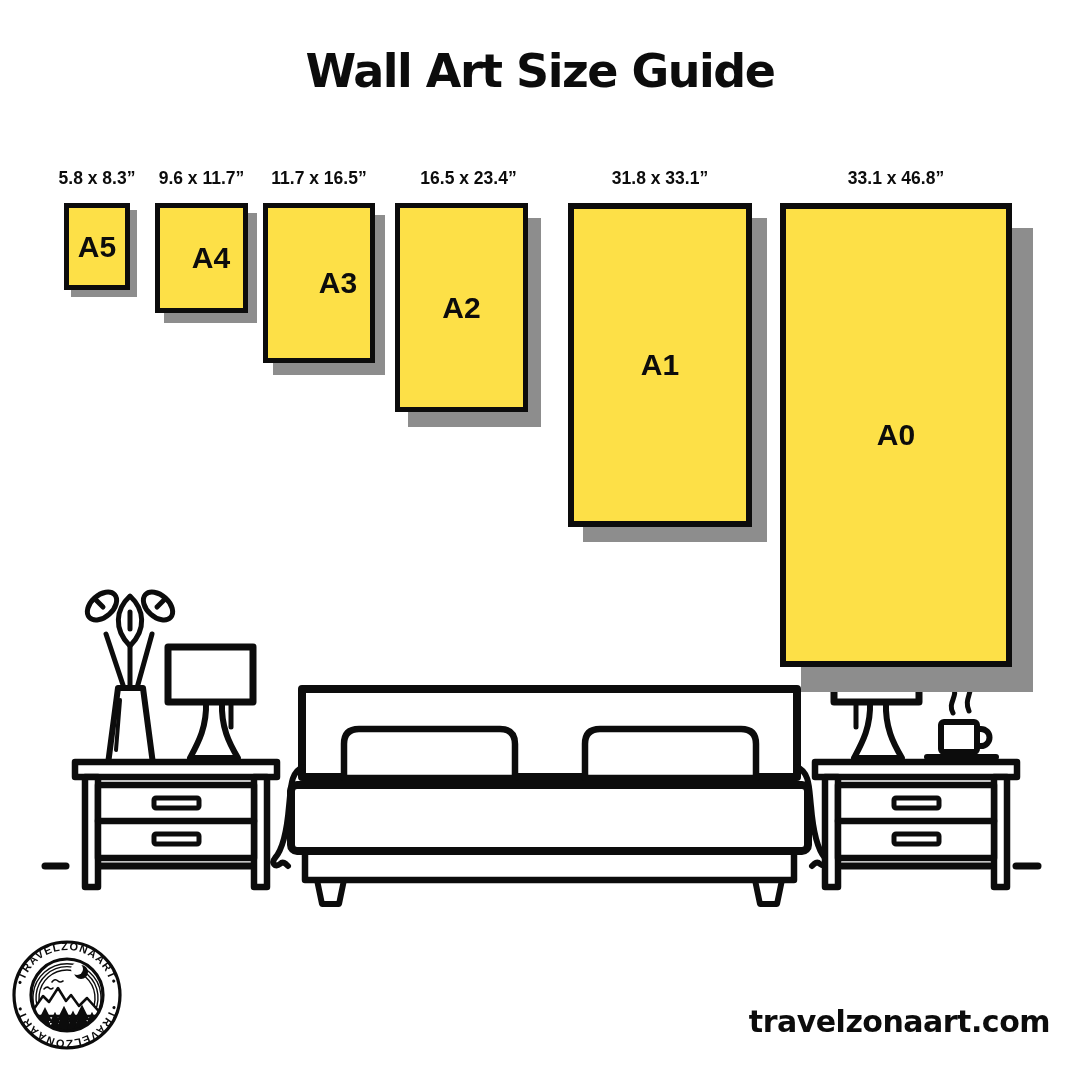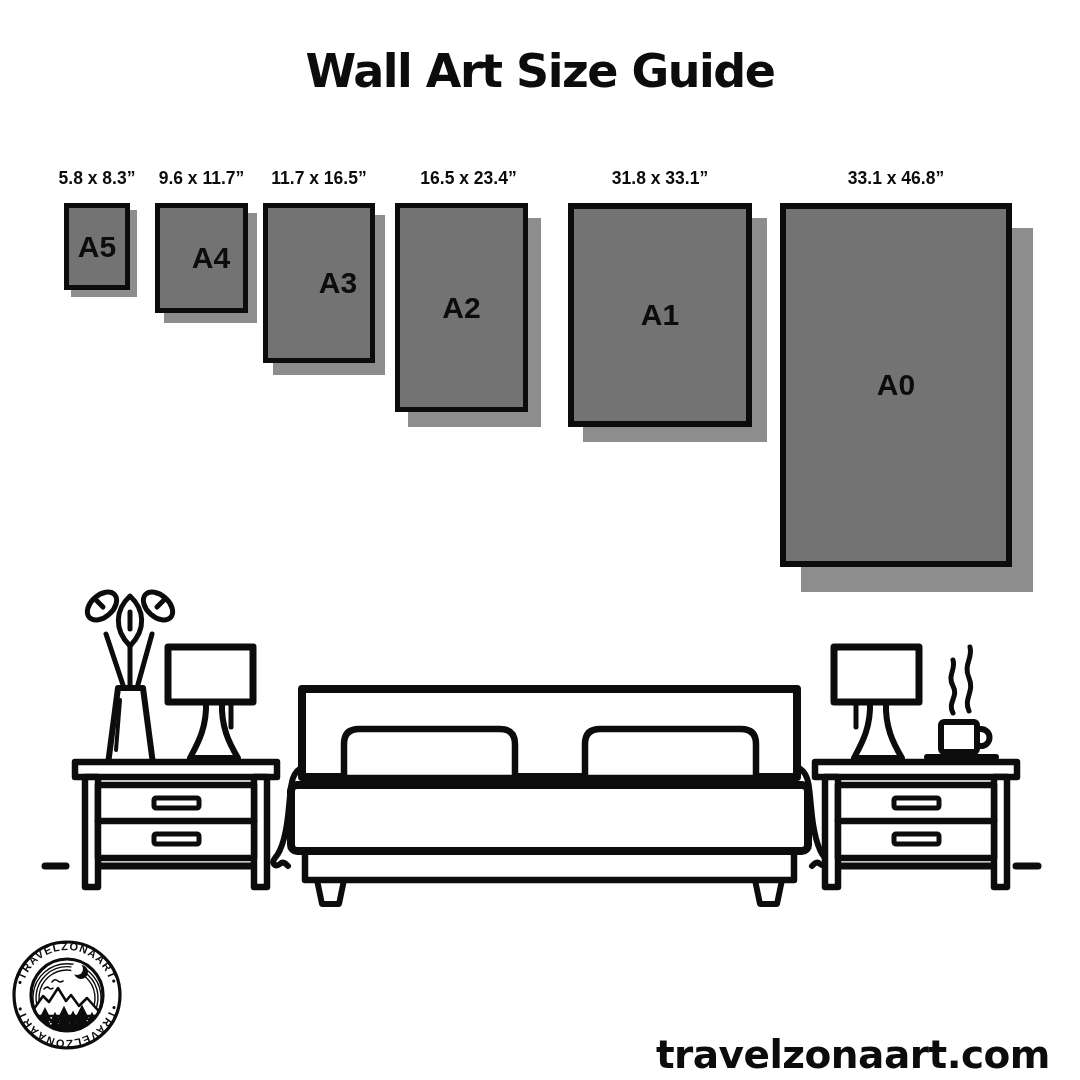--- a/index.html
+++ b/index.html
@@ -24,21 +24,21 @@
     font-family:"DejaVu Sans","Liberation Sans",sans-serif;
     font-size:46px;
     font-weight:bold;
     letter-spacing:-1.5px;
     color:var(--ink);
     margin:0;
   }
   .size-card{
     position:absolute;
     box-sizing:border-box;
-    background:#737373;
+    background:#fde047;
     border-style:solid;
     border-color:var(--ink);
     display:flex;
     align-items:center;
     justify-content:center;
   }
   .size-card .size-label{
     font-family:"Liberation Sans",sans-serif;
     font-size:30px;
     font-weight:bold;
@@ -55,25 +55,24 @@
     font-size:17.5px;
     font-weight:bold;
     color:var(--ink);
     line-height:24px;
   }
   .website-url{
     position:absolute;
     right:30px;
     top:1004px;
     font-family:"DejaVu Sans","Liberation Sans",sans-serif;
-    font-size:39px;
+    font-size:30px;
     font-weight:bold;
     letter-spacing:-0.5px;
     color:var(--ink);
-    margin-top:28px;
   }
   svg.scene{
     position:absolute;
     left:0;top:0;
     width:1080px;height:1080px;
     color:var(--ink);
   }
   .logo-arc-text{
     font-family:"Liberation Sans",sans-serif;
     font-size:11px;
@@ -222,24 +221,24 @@
       </div>
       <div class="dims-label" style="left: 209px;">11.7 x 16.5”</div>
       <div class="size-card" style="left: 263px; top: 203px; width: 112px; height: 160px; border-width: 5px; box-shadow: 10px 12px 0 var(--shadow); padding-left: 38px;">
         <div class="size-label">A3</div>
       </div>
       <div class="dims-label" style="left: 358.5px;">16.5 x 23.4”</div>
       <div class="size-card" style="left: 395px; top: 203px; width: 133px; height: 209px; border-width: 5.5px; box-shadow: 13px 15px 0 var(--shadow);">
         <div class="size-label">A2</div>
       </div>
       <div class="dims-label" style="left: 550px;">31.8 x 33.1”</div>
-      <div class="size-card" style="left: 568px; top: 203px; width: 184px; height: 224px; border-width: 6px; box-shadow: 15px 15px 0 var(--shadow);">
+      <div class="size-card" style="left: 568px; top: 203px; width: 184px; height: 324px; border-width: 6px; box-shadow: 15px 15px 0 var(--shadow);">
         <div class="size-label">A1</div>
       </div>
       <div class="dims-label" style="left: 786px;">33.1 x 46.8”</div>
-      <div class="size-card" style="left: 780px; top: 203px; width: 232px; height: 364px; border-width: 6.5px; box-shadow: 21px 25px 0 var(--shadow);">
+      <div class="size-card" style="left: 780px; top: 203px; width: 232px; height: 464px; border-width: 6.5px; box-shadow: 21px 25px 0 var(--shadow);">
         <div class="size-label">A0</div>
       </div>
     </div>
 
   <div class="website-url">travelzonaart.com</div>
 
 </div>
 
 </body></html>

